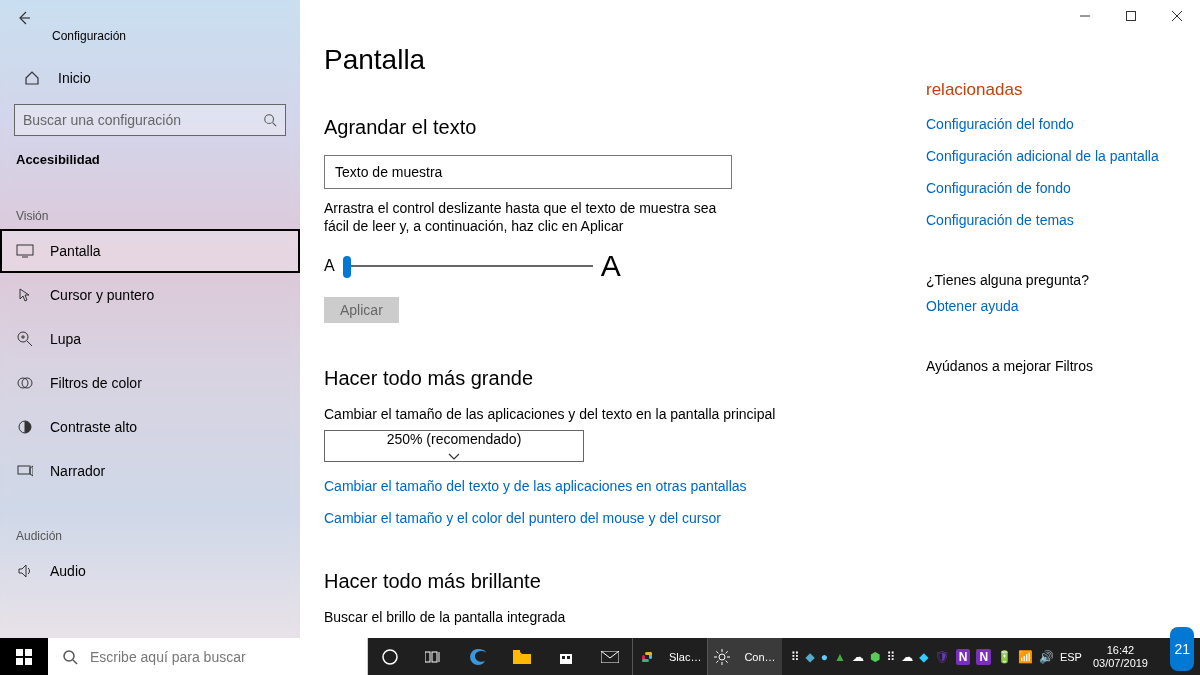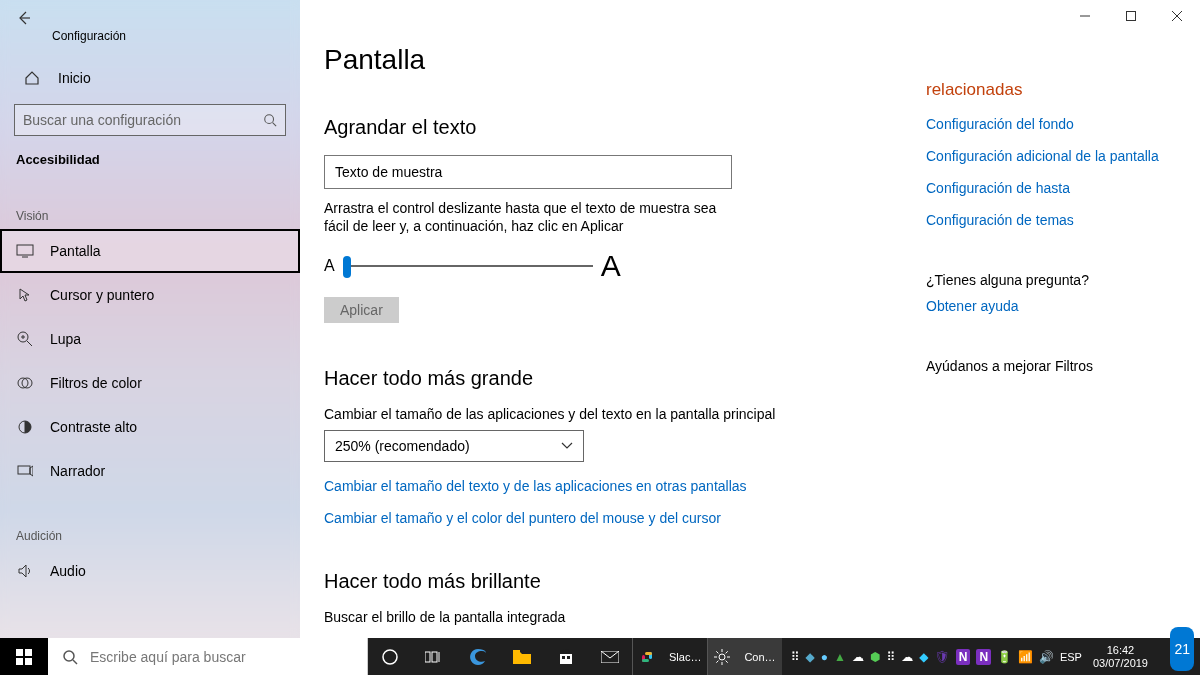--- a/index.html
+++ b/index.html
@@ -48,21 +48,21 @@
 
 .slider-row { display:flex; align-items:center; gap:8px; margin-bottom:14px; }
 .slider-a-small { font-size:16px; }
 .slider-a-big { font-size:30px; font-weight:300; }
 .slider-track { width: 250px; height: 2px; background:#666; position:relative; }
 .slider-thumb { position:absolute; left:0; top:-9px; width:8px; height:22px; background:#0078d4; border-radius:4px; }
 
 .apply-btn { padding: 5px 16px; background:#ccc; color:#666; border:none; font-size:14px; }
 
 .field-label { font-size:14px; margin-bottom:8px; }
-.dropdown { width:260px; height:32px; border:1px solid #666; display:flex; align-items:center; justify-content:space-between; padding:0 10px; font-size:14px; }
+.dropdown { width:260px; height:32px; border:1px solid #666; display:flex; align-items:center; justify-content:space-between; padding:0 10px; font-size:14px;flex-direction:column; }
 .link { color:#0067c0; font-size:14px; margin-top:16px; display:block; }
 
 .right-mini-head { font-size:17px; color:#c2410c; }
 .right-link { color:#0067c0; font-size:14px; display:block; margin-top:16px; }
 .right-head2 { font-size:14px; margin-top:44px; }
 
 
 .taskbar { width:100%; height:37px; background:#1f1f1f; display:flex; align-items:center; color:#fff; font-size:12px; position:relative; }
 .start-btn { width:48px; height:100%; display:flex; align-items:center; justify-content:center; background:#000; }
 .task-search { height:100%; flex:0 0 320px; background:#fff; color:#777; display:flex; align-items:center; gap:12px; padding:4px 14px; border-right:1px solid #ccc;}
@@ -217,21 +217,21 @@
       <a class="link">Cambiar el tamaño y el color del puntero del mouse y del cursor</a>
 
       <h2 class="section mt">Hacer todo más brillante</h2>
       <div class="field-label">Buscar el brillo de la pantalla integrada</div>
     </div>
 
     <div class="right-col">
       <div class="right-mini-head">relacionadas</div>
       <a class="right-link">Configuración del fondo</a>
       <a class="right-link">Configuración adicional de la pantalla</a>
-      <a class="right-link">Configuración de hasta</a>
+      <a class="right-link">Configuración de fondo</a>
       <a class="right-link">Configuración de temas</a>
 
       <div class="right-head2">¿Tienes alguna pregunta?</div>
       <a class="right-link" style="margin-top:10px">Obtener ayuda</a>
 
       <div class="right-head2">Ayúdanos a mejorar Filtros</div>
     </div>
   </div>
 
   <div class="window-controls">

